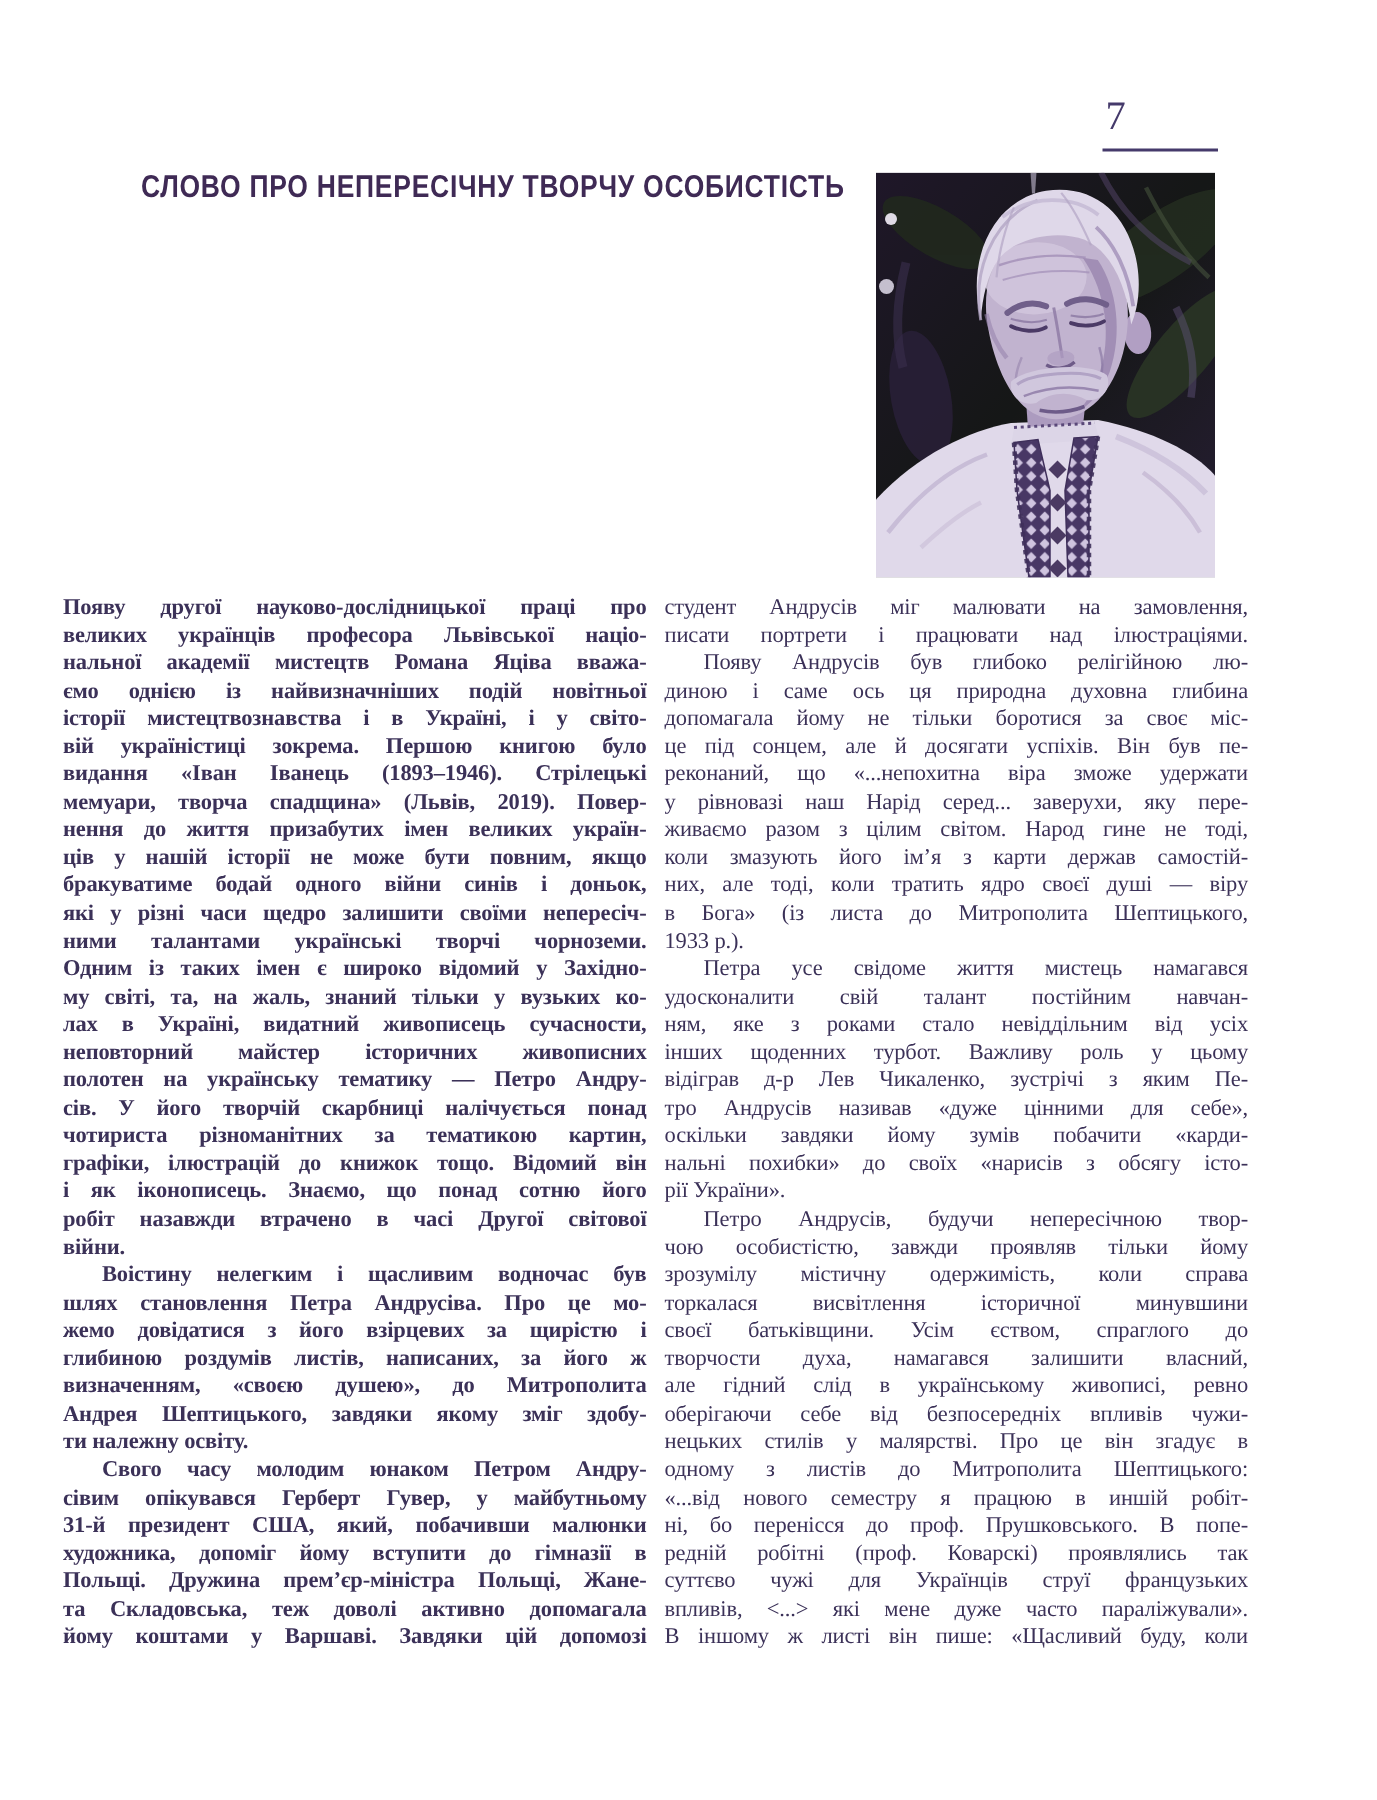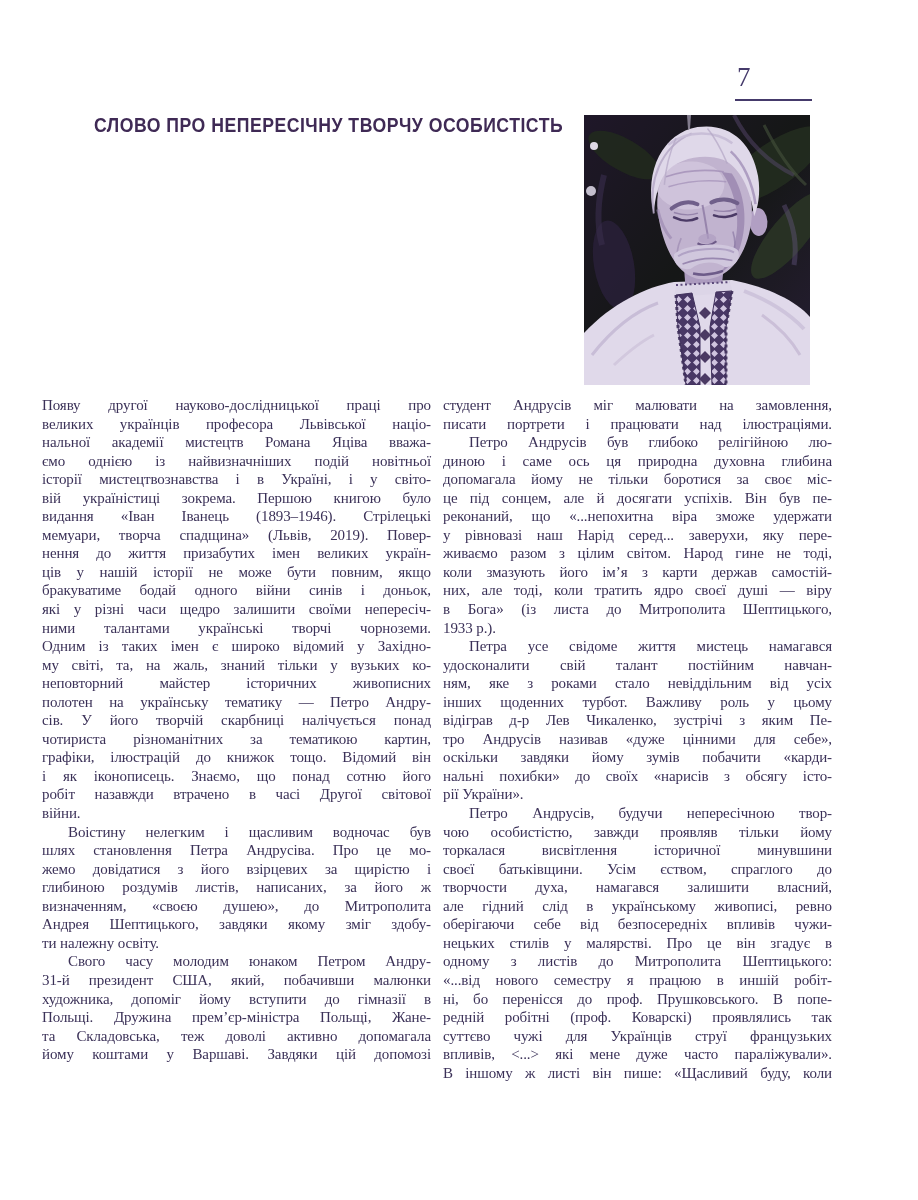--- a/index.html
+++ b/index.html
@@ -21,21 +21,21 @@
     transform:scaleX(0.84);transform-origin:0 0;
   }
   .photo{
     position:absolute;left:584px;top:115px;width:226px;height:270px;overflow:hidden;
   }
   .photo svg{display:block;width:226px;height:270px;}
   .col{
     position:absolute;top:396px;width:389px;
     font-size:15px;line-height:18.55px;letter-spacing:-0.1px;
   }
-  .col-left{left:42px;}
+  .col-left{left:42px;font-weight:bold;}
   .col-right{left:443px;}
   .line{text-align:justify;text-align-last:justify;}
   .line.endline{text-align-last:left;}
   .line.indent{text-indent:26px;}
 </style>
 </head>
 <body>
 
 <div class="page">
 
@@ -133,46 +133,48 @@
       <div class="line">вій україністиці зокрема. Першою книгою було</div>
       <div class="line">видання «Іван Іванець (1893–1946). Стрілецькі</div>
       <div class="line">мемуари, творча спадщина» (Львів, 2019). Повер-</div>
       <div class="line">нення до життя призабутих імен великих україн-</div>
       <div class="line">ців у нашій історії не може бути повним, якщо</div>
       <div class="line">бракуватиме бодай одного війни синів і доньок,</div>
       <div class="line">які у різні часи щедро залишити своїми непересіч-</div>
       <div class="line">ними талантами українські творчі чорноземи.</div>
       <div class="line">Одним із таких імен є широко відомий у Західно-</div>
       <div class="line">му світі, та, на жаль, знаний тільки у вузьких ко-</div>
+      <div class="line">лах в Україні, видатний живописець сучасности,</div>
       <div class="line">неповторний майстер історичних живописних</div>
       <div class="line">полотен на українську тематику — Петро Андру-</div>
       <div class="line">сів. У його творчій скарбниці налічується понад</div>
       <div class="line">чотириста різноманітних за тематикою картин,</div>
       <div class="line">графіки, ілюстрацій до книжок тощо. Відомий він</div>
       <div class="line">і як іконописець. Знаємо, що понад сотню його</div>
       <div class="line">робіт назавжди втрачено в часі Другої світової</div>
       <div class="line endline">війни.</div>
       <div class="line indent">Воістину нелегким і щасливим водночас був</div>
       <div class="line">шлях становлення Петра Андрусіва. Про це мо-</div>
       <div class="line">жемо довідатися з його взірцевих за щирістю і</div>
       <div class="line">глибиною роздумів листів, написаних, за його ж</div>
       <div class="line">визначенням, «своєю душею», до Митрополита</div>
       <div class="line">Андрея Шептицького, завдяки якому зміг здобу-</div>
       <div class="line endline">ти належну освіту.</div>
       <div class="line indent">Свого часу молодим юнаком Петром Андру-</div>
+      <div class="line">сівим опікувався Герберт Гувер, у майбутньому</div>
       <div class="line">31-й президент США, який, побачивши малюнки</div>
       <div class="line">художника, допоміг йому вступити до гімназії в</div>
       <div class="line">Польщі. Дружина прем’єр-міністра Польщі, Жане-</div>
       <div class="line">та Складовська, теж доволі активно допомагала</div>
       <div class="line">йому коштами у Варшаві. Завдяки цій допомозі</div>
     </div>
   <div class="col col-right">
       <div class="line">студент Андрусів міг малювати на замовлення,</div>
       <div class="line">писати портрети і працювати над ілюстраціями.</div>
-      <div class="line indent">Петро Андрусів був глибоко релігійною лю-</div>
+      <div class="line indent">Появу Андрусів був глибоко релігійною лю-</div>
       <div class="line">диною і саме ось ця природна духовна глибина</div>
       <div class="line">допомагала йому не тільки боротися за своє міс-</div>
       <div class="line">це під сонцем, але й досягати успіхів. Він був пе-</div>
       <div class="line">реконаний, що «...непохитна віра зможе удержати</div>
       <div class="line">у рівновазі наш Нарід серед... заверухи, яку пере-</div>
       <div class="line">живаємо разом з цілим світом. Народ гине не тоді,</div>
       <div class="line">коли змазують його ім’я з карти держав самостій-</div>
       <div class="line">них, але тоді, коли тратить ядро своєї душі — віру</div>
       <div class="line">в Бога» (із листа до Митрополита Шептицького,</div>
       <div class="line endline">1933 р.).</div>
@@ -180,20 +182,21 @@
       <div class="line">удосконалити свій талант постійним навчан-</div>
       <div class="line">ням, яке з роками стало невіддільним від усіх</div>
       <div class="line">інших щоденних турбот. Важливу роль у цьому</div>
       <div class="line">відіграв д-р Лев Чикаленко, зустрічі з яким Пе-</div>
       <div class="line">тро Андрусів називав «дуже цінними для себе»,</div>
       <div class="line">оскільки завдяки йому зумів побачити «карди-</div>
       <div class="line">нальні похибки» до своїх «нарисів з обсягу істо-</div>
       <div class="line endline">рії України».</div>
       <div class="line indent">Петро Андрусів, будучи непересічною твор-</div>
       <div class="line">чою особистістю, завжди проявляв тільки йому</div>
+      <div class="line">зрозумілу містичну одержимість, коли справа</div>
       <div class="line">торкалася висвітлення історичної минувшини</div>
       <div class="line">своєї батьківщини. Усім єством, спраглого до</div>
       <div class="line">творчости духа, намагався залишити власний,</div>
       <div class="line">але гідний слід в українському живописі, ревно</div>
       <div class="line">оберігаючи себе від безпосередніх впливів чужи-</div>
       <div class="line">нецьких стилів у малярстві. Про це він згадує в</div>
       <div class="line">одному з листів до Митрополита Шептицького:</div>
       <div class="line">«...від нового семестру я працюю в иншій робіт-</div>
       <div class="line">ні, бо перенісся до проф. Прушковського. В попе-</div>
       <div class="line">редній робітні (проф. Коварскі) проявлялись так</div>

